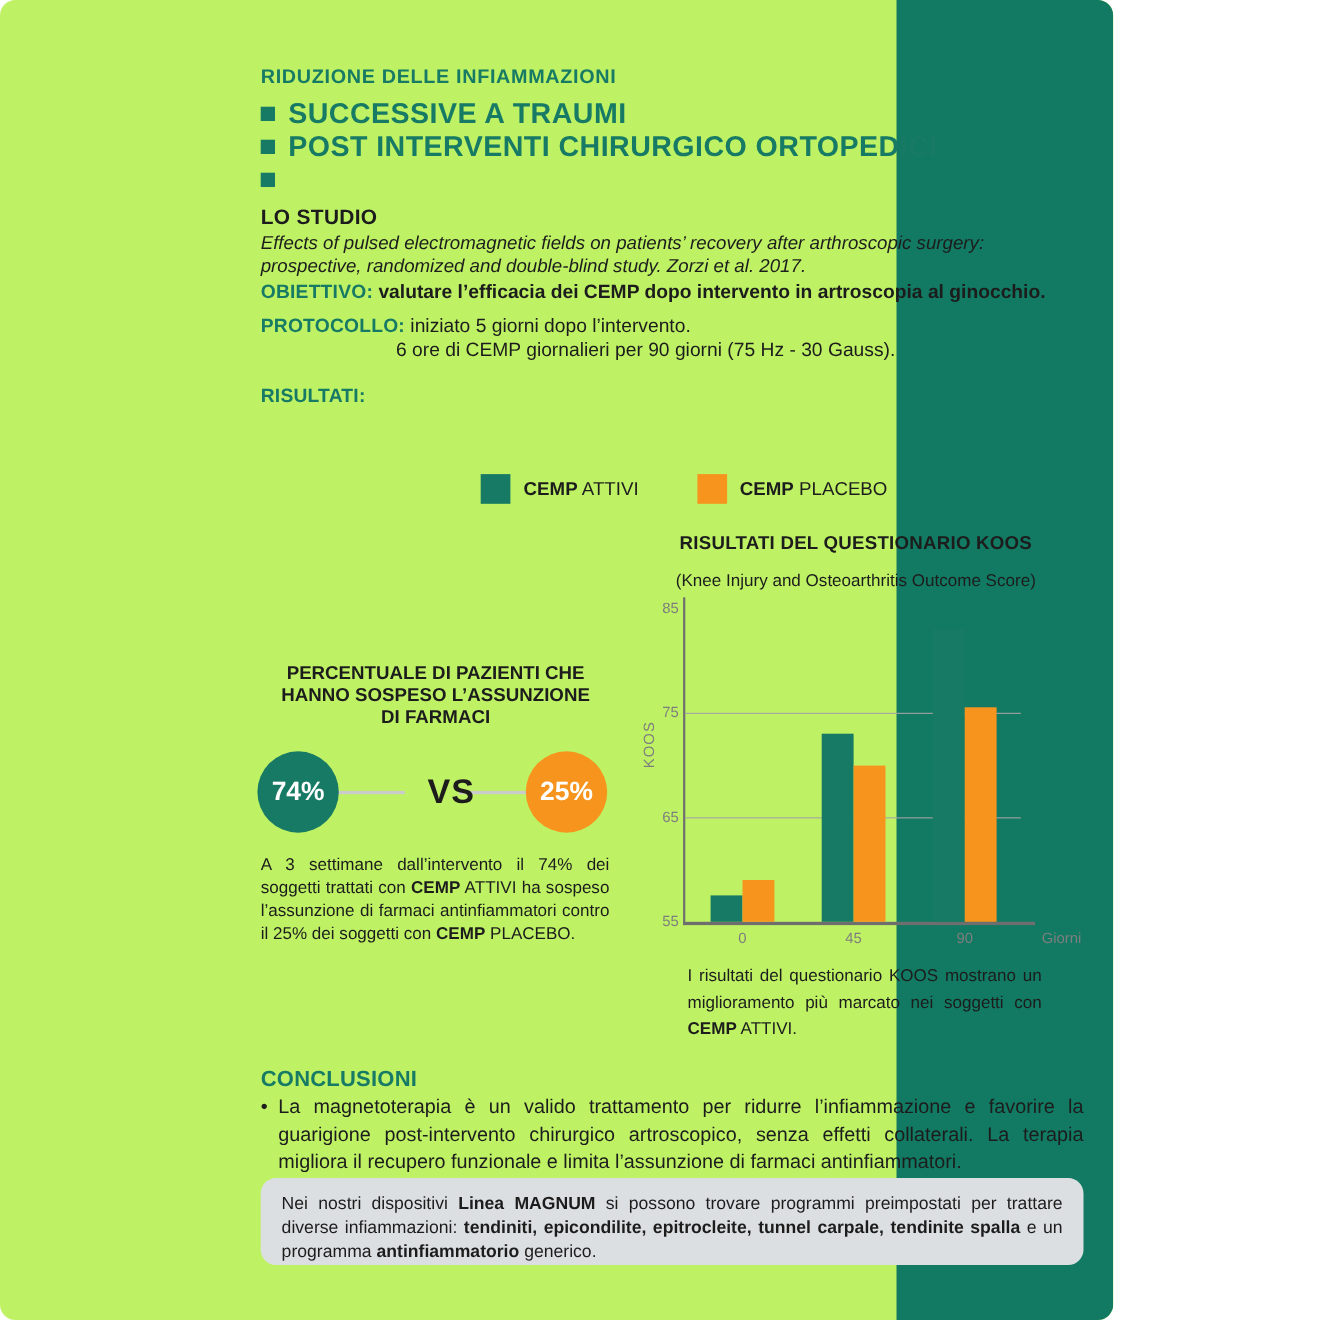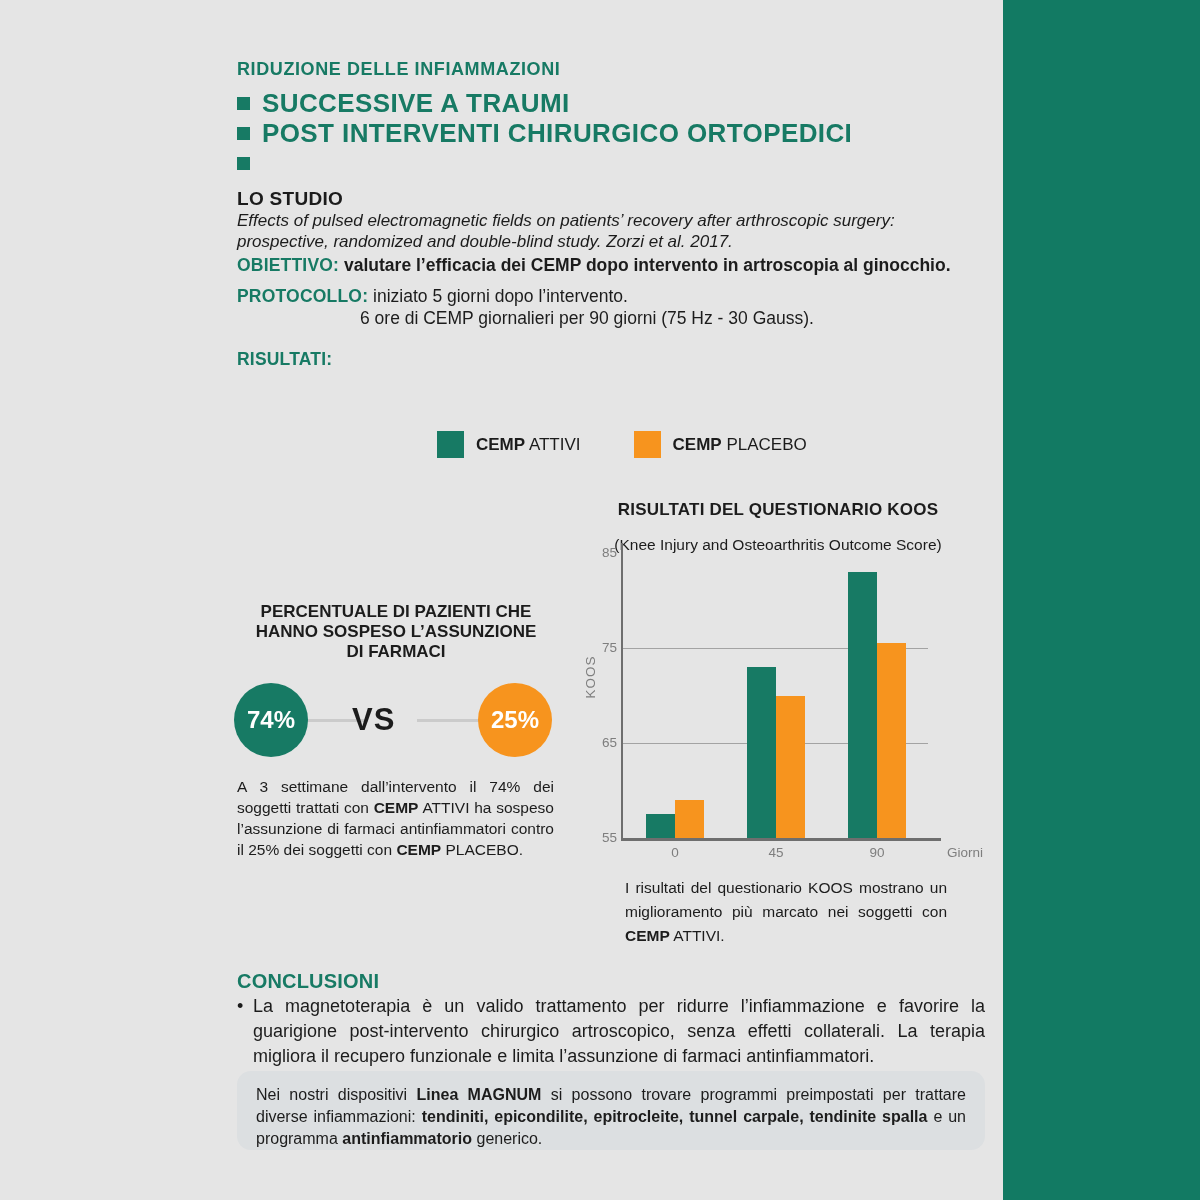--- a/index.html
+++ b/index.html
@@ -2,21 +2,21 @@
 <html style="--green: #177A64; --orange: #F7941E; --sidebar: #127A63; --ink: #1C1C1C; --boxbg: #DCDFE1; --axis: #6E6E6E; --tick: #7E7E7E; --grid: #A3A3A3; --conn: #CBCBCB;"><head>
 <meta charset="utf-8">
 <style>
   :root{
     --green:#177A64; --orange:#F7941E; --sidebar:#127A63; --ink:#1C1C1C;
     --boxbg:#DCDFE1; --axis:#6E6E6E; --tick:#7E7E7E; --grid:#A3A3A3; --conn:#CBCBCB;
   }
   *{margin:0;padding:0;box-sizing:border-box;}
   html,body{background:#fff;}
   body{font-family:"Liberation Sans", sans-serif; color:var(--ink);}
-  #page{position:relative;width:1200px;height:1200px;background:#e5e5e5;overflow:hidden;}
+  #page{position:relative;width:1012px;height:1200px;background:#bef264;overflow:hidden;border-radius:14px;}
 
   .sidebar{position:absolute;right:0;top:0;width:197px;height:1200px;background:var(--sidebar);}
 
   
   .kicker{position:absolute;left:237px;top:59px;font-size:18px;font-weight:700;letter-spacing:.6px;color:var(--green);}
   .bullets{position:absolute;left:237px;top:88px;}
   .bullet-line{display:flex;align-items:center;height:30px;font-size:26px;font-weight:800;letter-spacing:.4px;color:var(--green);white-space:nowrap;}
   .bullet-sq{width:13px;height:13px;background:var(--green);margin-right:12px;flex:none;}
 
   
@@ -30,21 +30,21 @@
   
   .legend{position:absolute;left:437px;top:431px;display:flex;align-items:center;}
   .legend-item{display:flex;align-items:center;}
   .legend-item + .legend-item{margin-left:53px;}
   .swatch{width:27px;height:27px;margin-right:12px;flex:none;}
   .legend-label{font-size:17px;white-space:nowrap;}
   .legend-label b{font-weight:800;}
 
   
   .chart-title-block{position:absolute;left:578px;top:484px;width:400px;text-align:center;}
-  .chart-title{font-size:17px;font-weight:800;letter-spacing:.2px;margin-top:16px;}
+  .chart-title{font-size:17px;font-weight:800;letter-spacing:.2px;}
   .chart-subtitle{font-size:15.5px;margin-top:16px;}
   .chart{position:absolute;left:575px;top:535px;width:420px;height:345px;}
   .y-axis{position:absolute;left:46px;top:8px;width:2px;height:298px;background:var(--axis);}
   .x-axis{position:absolute;left:46px;top:303px;width:320px;height:3px;background:var(--axis);}
   .gridline{position:absolute;height:1px;background:var(--grid);}
   .bar{position:absolute;}
   .ytick{position:absolute;left:0;width:42px;text-align:right;font-size:13.5px;color:var(--tick);}
   .xtick{position:absolute;width:40px;text-align:center;top:310px;font-size:13.5px;color:var(--tick);}
   .xaxis-name{position:absolute;left:372px;top:310px;font-size:13.5px;color:var(--tick);}
   .yaxis-name{position:absolute;left:-34px;top:134px;width:100px;height:16px;text-align:center;font-size:13.5px;letter-spacing:1px;color:var(--tick);transform:rotate(-90deg);}
@@ -52,21 +52,21 @@
   .chart-note b, .body-bold{font-weight:800;}
 
   
   .stats-heading{position:absolute;left:237px;top:602px;width:318px;text-align:center;font-size:17px;font-weight:800;line-height:20px;}
   .circle{position:absolute;top:683px;width:74px;height:74px;border-radius:50%;display:flex;align-items:center;justify-content:center;color:#fff;font-size:24px;font-weight:800;text-align:right;}
   .circle.active{left:234px;background:var(--green);}
   .circle.placebo{left:478px;background:var(--orange);}
   .conn{position:absolute;top:719px;height:3px;background:var(--conn);}
   .conn.left{left:306px;width:62px;}
   .conn.right{left:417px;width:63px;}
-  .vs{position:absolute;left:352px;top:702px;width:80px;text-align:left;font-size:31px;font-weight:800;letter-spacing:1px;}
+  .vs{position:absolute;left:352px;top:702px;width:80px;text-align:right;font-size:31px;font-weight:800;letter-spacing:1px;}
   .stats-note{position:absolute;left:237px;top:776px;width:317px;font-size:15.5px;line-height:21px;text-align:justify;}
 
   
   .conclusions-heading{position:absolute;left:237px;top:970px;font-size:20px;font-weight:800;letter-spacing:.2px;color:var(--green);}
   .conclusions-par{position:absolute;left:237px;top:994px;width:748px;font-size:18px;line-height:25px;text-align:justify;padding-left:16px;}
   .conclusions-par .dot{position:absolute;left:0;top:0;}
 
   
   .magnum-box{position:absolute;left:237px;top:1071px;width:748px;height:79px;background:var(--boxbg);border-radius:14px;padding:13px 19px;}
   .magnum-text{font-size:16px;line-height:22px;text-align:justify;}

